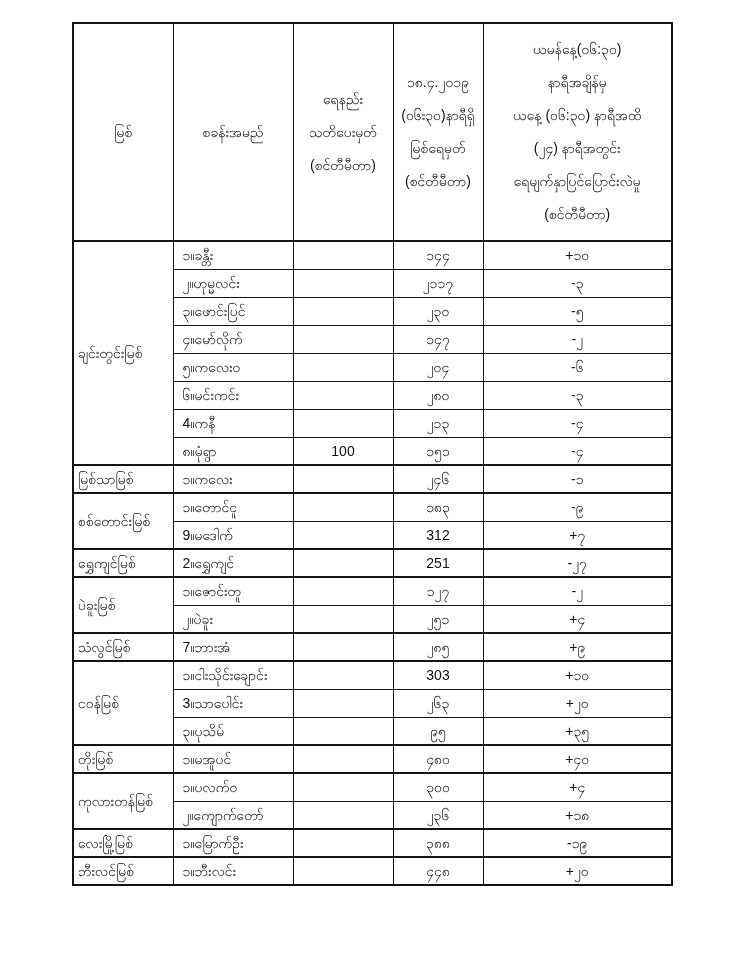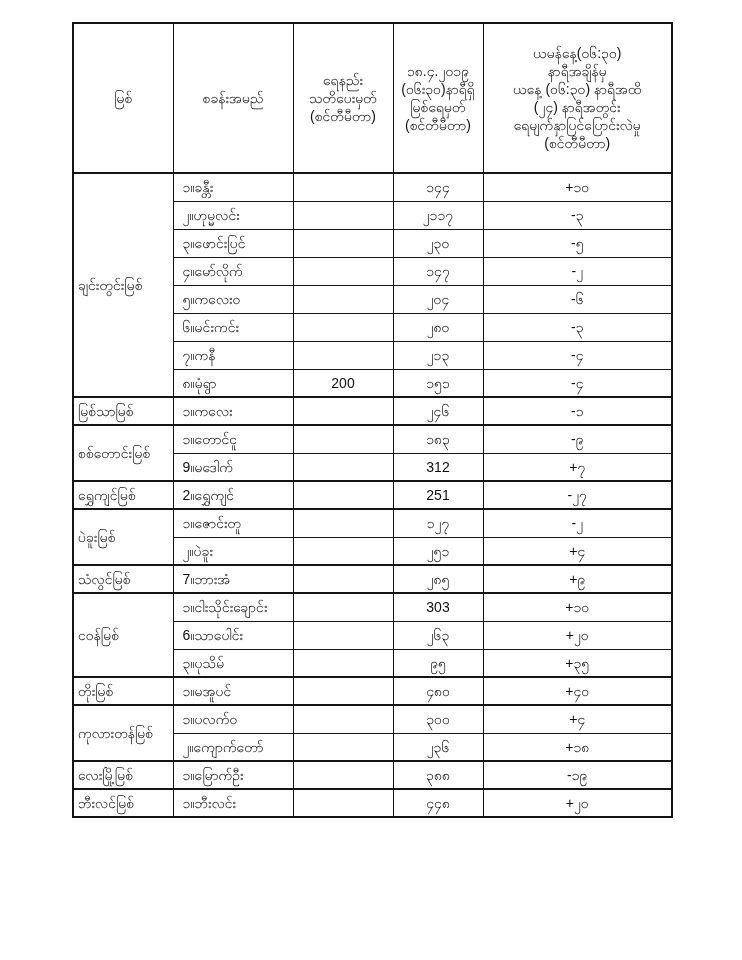--- a/index.html
+++ b/index.html
@@ -26,22 +26,22 @@
     border: 1px solid #141414;
     font-size: 14px;
     font-weight: 400;
   }
   thead th {
     height: 128px;
     border-bottom: 2px solid #141414;
     text-align: center;
     vertical-align: middle;
     white-space: pre-line;
-    line-height: 18px;
-    padding: 20px 3px;
+    line-height: 33px;
+    padding: 9px 3px;
   }
   tbody td {
     height: 28px;
     text-align: center;
     vertical-align: middle;
     padding: 0 4px;
     line-height: 18px;
   }
   td.station-cell { text-align: left; padding-left: 9px; }
   td.river-cell   { text-align: left; }
@@ -110,28 +110,28 @@
           <td class="num-cell">၂၀၄</td>
           <td class="num-cell">-၆</td>
         </tr>
         <tr>
           <td class="station-cell">၆။မင်းကင်း</td>
           <td class="num-cell"></td>
           <td class="num-cell">၂၈၀</td>
           <td class="num-cell">-၃</td>
         </tr>
         <tr>
-          <td class="station-cell">၇။ကနီ</td>
+          <td class="station-cell">4။ကနီ</td>
           <td class="num-cell"></td>
           <td class="num-cell">၂၁၃</td>
           <td class="num-cell">-၄</td>
         </tr>
         <tr>
           <td class="station-cell">၈။မုံရွာ</td>
-          <td class="num-cell">200</td>
+          <td class="num-cell">100</td>
           <td class="num-cell">၁၅၁</td>
           <td class="num-cell">-၄</td>
         </tr>
         <tr class="group-start">
           <td rowspan="1" class="river-cell">မြစ်သာမြစ်</td>
           <td class="station-cell">၁။ကလေး</td>
           <td class="num-cell"></td>
           <td class="num-cell">၂၄၆</td>
           <td class="num-cell">-၁</td>
         </tr>
@@ -176,21 +176,21 @@
           <td class="num-cell">+၉</td>
         </tr>
         <tr class="group-start">
           <td rowspan="3" class="river-cell">ငဝန်မြစ်</td>
           <td class="station-cell">၁။ငါးသိုင်းချောင်း</td>
           <td class="num-cell"></td>
           <td class="num-cell">303</td>
           <td class="num-cell">+၁၀</td>
         </tr>
         <tr>
-          <td class="station-cell">6။သာပေါင်း</td>
+          <td class="station-cell">3။သာပေါင်း</td>
           <td class="num-cell"></td>
           <td class="num-cell">၂၆၃</td>
           <td class="num-cell">+၂၀</td>
         </tr>
         <tr>
           <td class="station-cell">၃။ပုသိမ်</td>
           <td class="num-cell"></td>
           <td class="num-cell">၉၅</td>
           <td class="num-cell">+၃၅</td>
         </tr>

